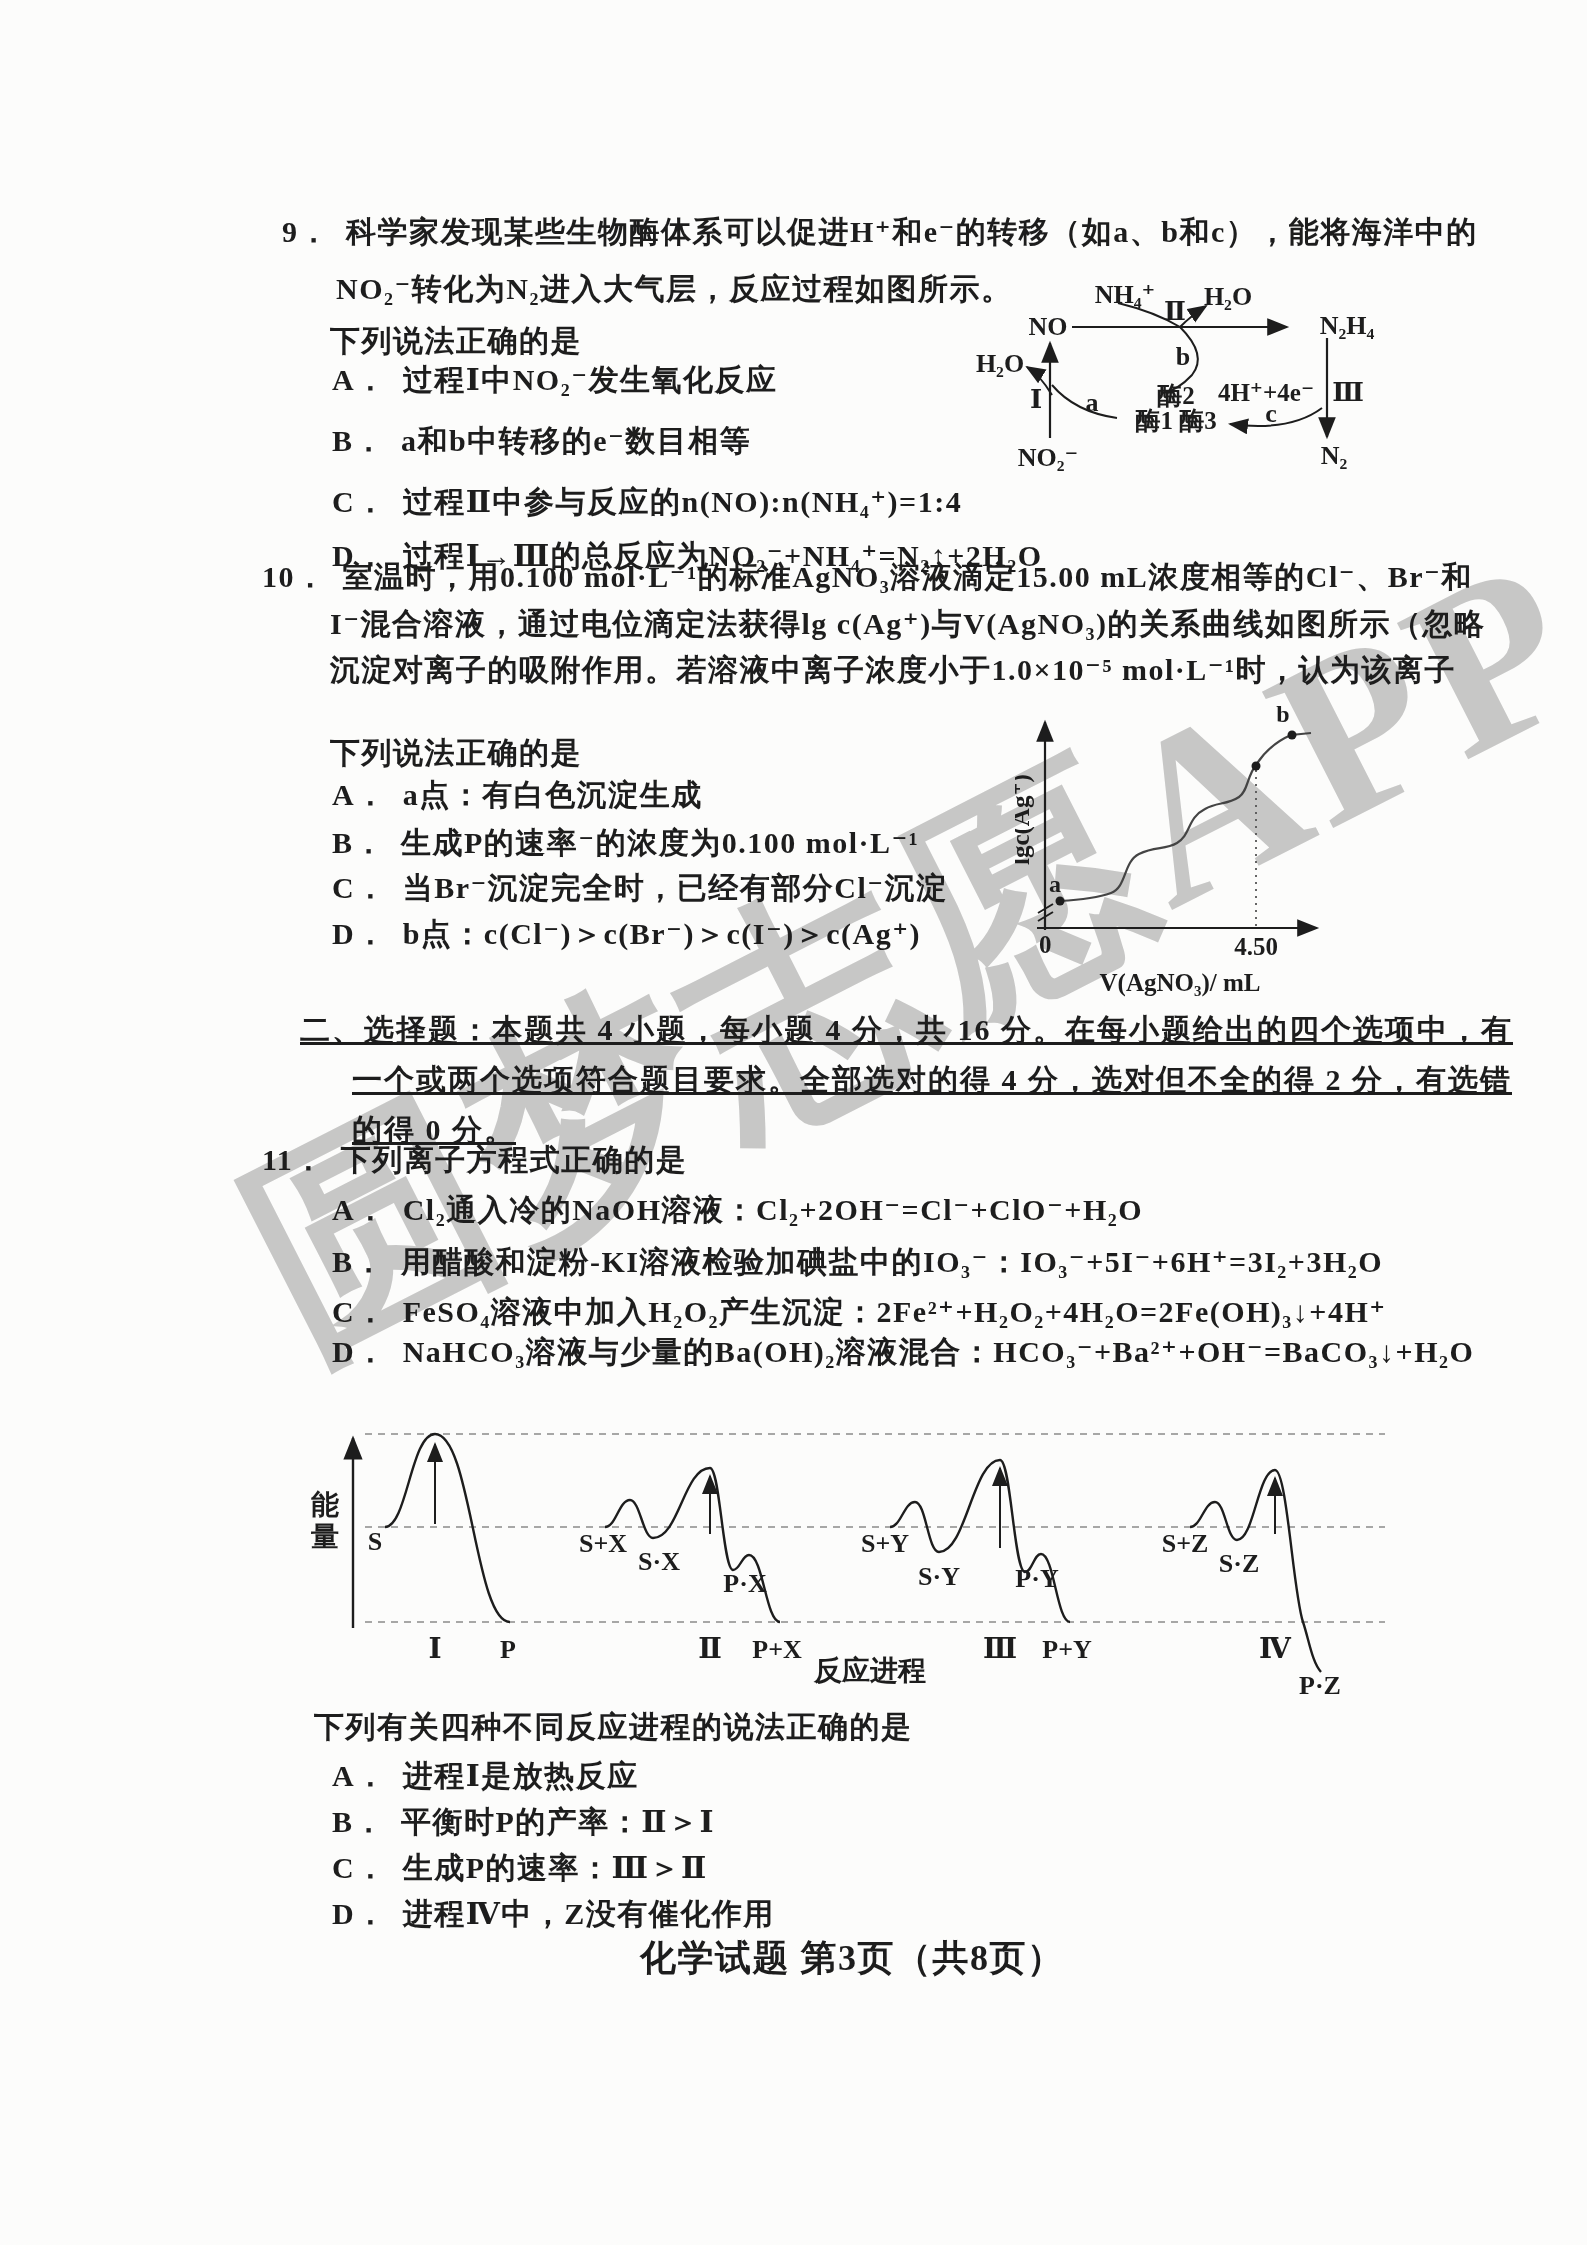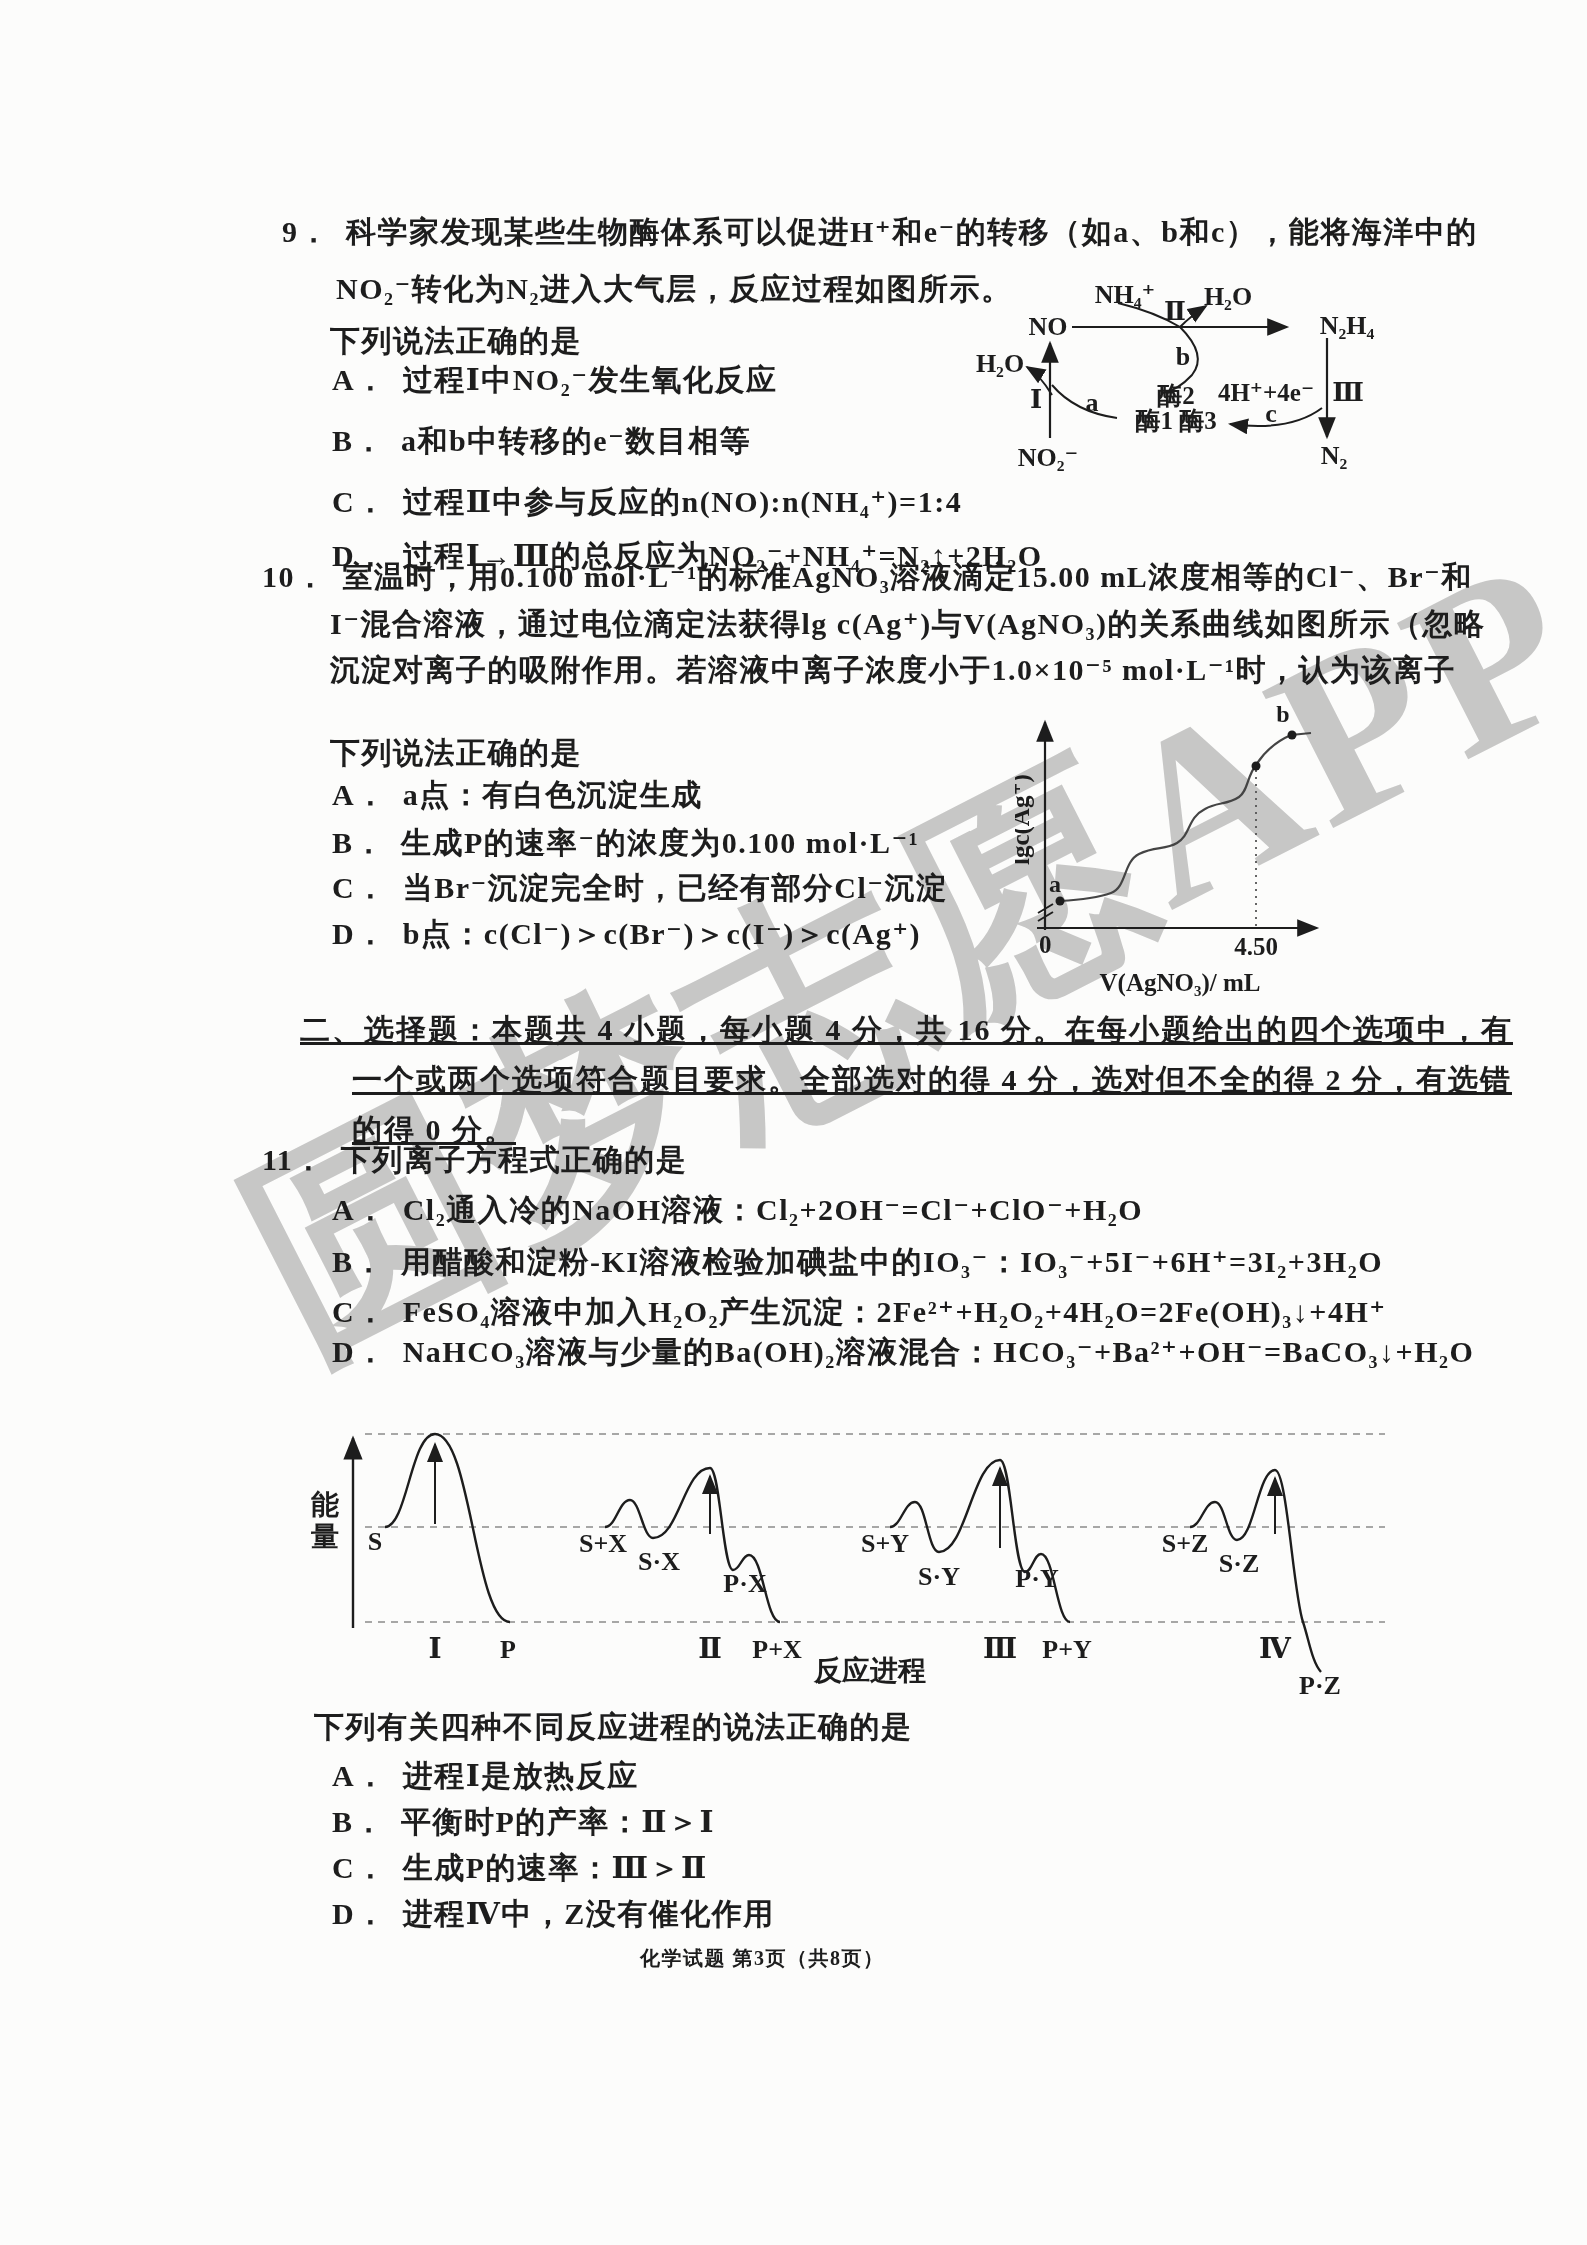--- a/index.html
+++ b/index.html
@@ -8,21 +8,21 @@
   .ln{position:absolute;white-space:nowrap;font-size:30px;line-height:38px;height:38px;
       letter-spacing:1.5px;font-weight:600;z-index:3;}
   .lbl{display:inline-block;margin-right:16px;}
   .sec{font-weight:700;letter-spacing:2px;text-decoration:underline;}
   .watermark{position:absolute;left:268px;top:1162px;font-size:235px;line-height:240px;
       letter-spacing:8px;color:rgba(90,90,90,0.33);font-weight:700;white-space:nowrap;
       transform:rotate(-27deg);transform-origin:0 50%;z-index:1;
       font-family:"Liberation Serif","DejaVu Serif",serif;}
   .fig{position:absolute;z-index:2;}
   svg text{font-family:"Liberation Serif","DejaVu Serif",serif;font-weight:600;fill:#1d1d1d;}
-  .footer{font-size:20px;text-align:center;}
+  .footer{font-size:36px;text-align:center;}
 </style>
 </head>
 <body>
 
 <div class="page">
 
   <div class="watermark">圆梦志愿APP</div>
 
   <div class="ln" style="left:282px;top:213px">
     <span class="lbl">9．</span><span>科学家发现某些生物酶体系可以促进H⁺和e⁻的转移（如a、b和c），能将海洋中的</span>

